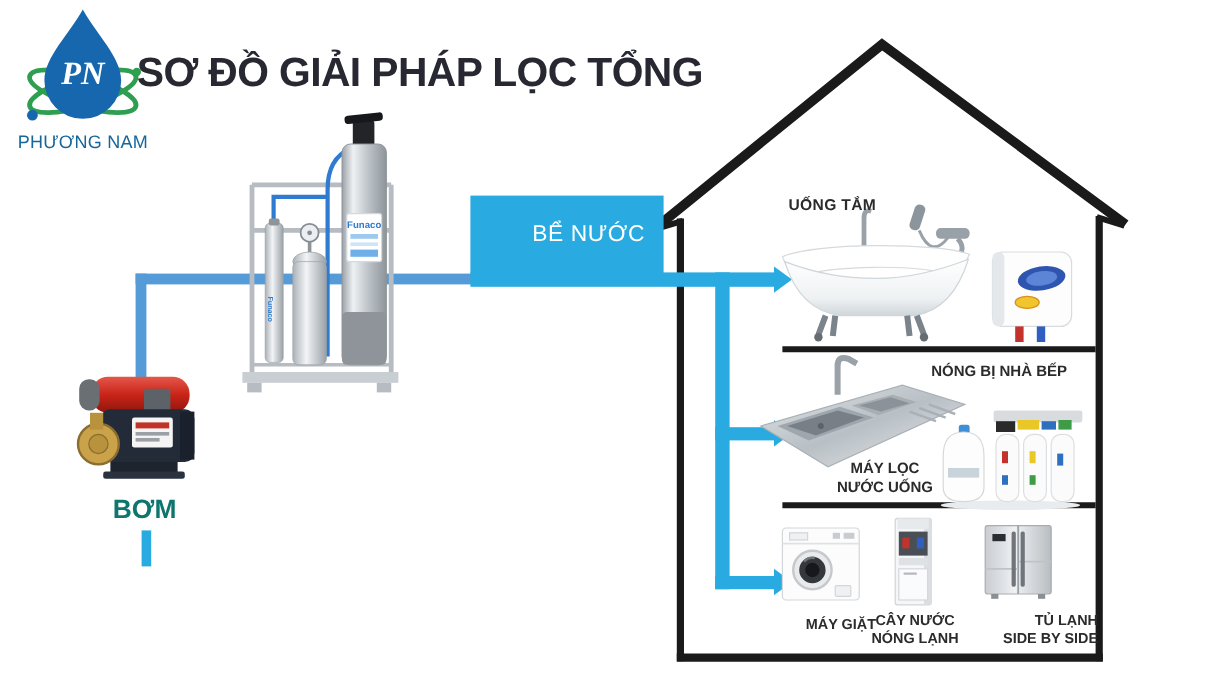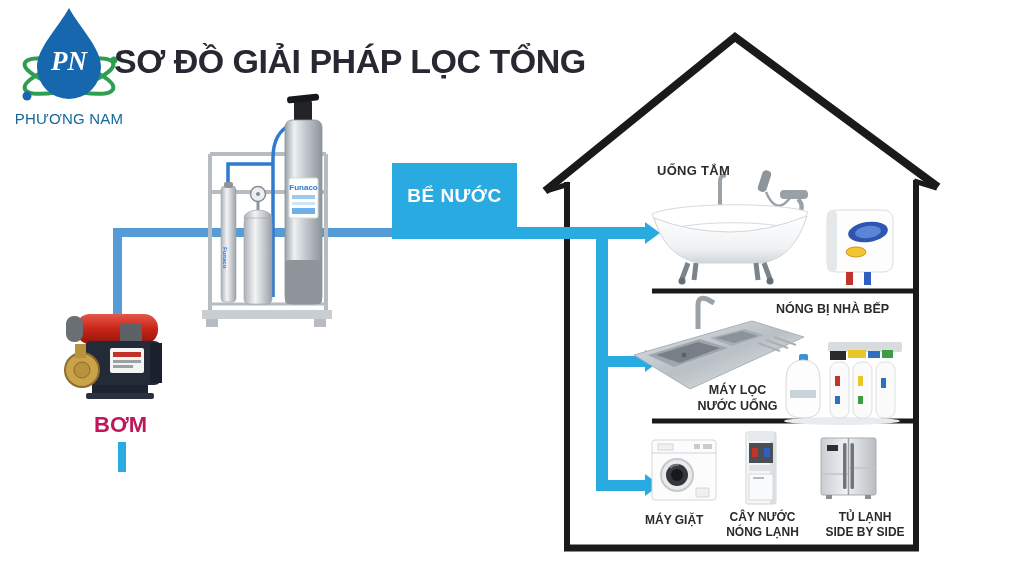--- a/index.html
+++ b/index.html
@@ -15,34 +15,34 @@
     color:var(--title-color);letter-spacing:-0.5px;white-space:nowrap;}
 
   
   .pipe{position:absolute;background:var(--pipe-bright);z-index:2;}
   .pipe.muted{background:var(--pipe-muted);}
   .arrowhead{position:absolute;width:0;height:0;z-index:2;
     border-top:11px solid transparent;border-bottom:11px solid transparent;
     border-left:15px solid var(--pipe-bright);}
 
   
-  .blue-box{position:absolute;background:var(--box-blue);color:#ffffff;font-weight:bold;
-    display:flex;align-items:center;justify-content:center;letter-spacing:0.5px;z-index:4;}
+  .blue-box{position:absolute;background:var(--box-blue);color:#ffffff;font-weight:normal;
+    display:flex;align-items:center;justify-content:center;letter-spacing:0.5px;z-index:4;padding-left:36px;}
   .tank-box{left:392px;top:163px;width:125px;height:65px;font-size:19px;}
   .input-box{left:118px;top:470px;width:180px;height:78px;font-size:19px;}
 
   
   .lbl{position:absolute;color:var(--label-dark);font-weight:bold;z-index:5;line-height:1.25;}
-  .pump-label{left:78px;top:411px;width:85px;text-align:center;font-size:22px;color:#be185d;}
+  .pump-label{left:78px;top:411px;width:85px;text-align:center;font-size:22px;color:#0f766e;}
   .bath-label{left:657px;top:163px;font-size:13px;letter-spacing:0.3px;}
   .kitchen-label{left:776px;top:302px;font-size:12.5px;}
   .rofilter-label{left:690px;top:383px;width:95px;text-align:center;font-size:12.5px;}
-  .washer-label{left:645px;top:513px;width:85px;text-align:left;font-size:12px;}
+  .washer-label{left:645px;top:513px;width:85px;text-align:right;font-size:12px;}
   .dispenser-label{left:720px;top:510px;width:85px;text-align:center;font-size:12px;}
-  .fridge-label{left:815px;top:510px;width:100px;text-align:center;font-size:12px;}
+  .fridge-label{left:815px;top:510px;width:100px;text-align:right;font-size:12px;}
 
   
   .img{position:absolute;z-index:3;}
   svg{display:block;}
 </style>
 </head>
 <body>
 
 <div id="canvas">
 

